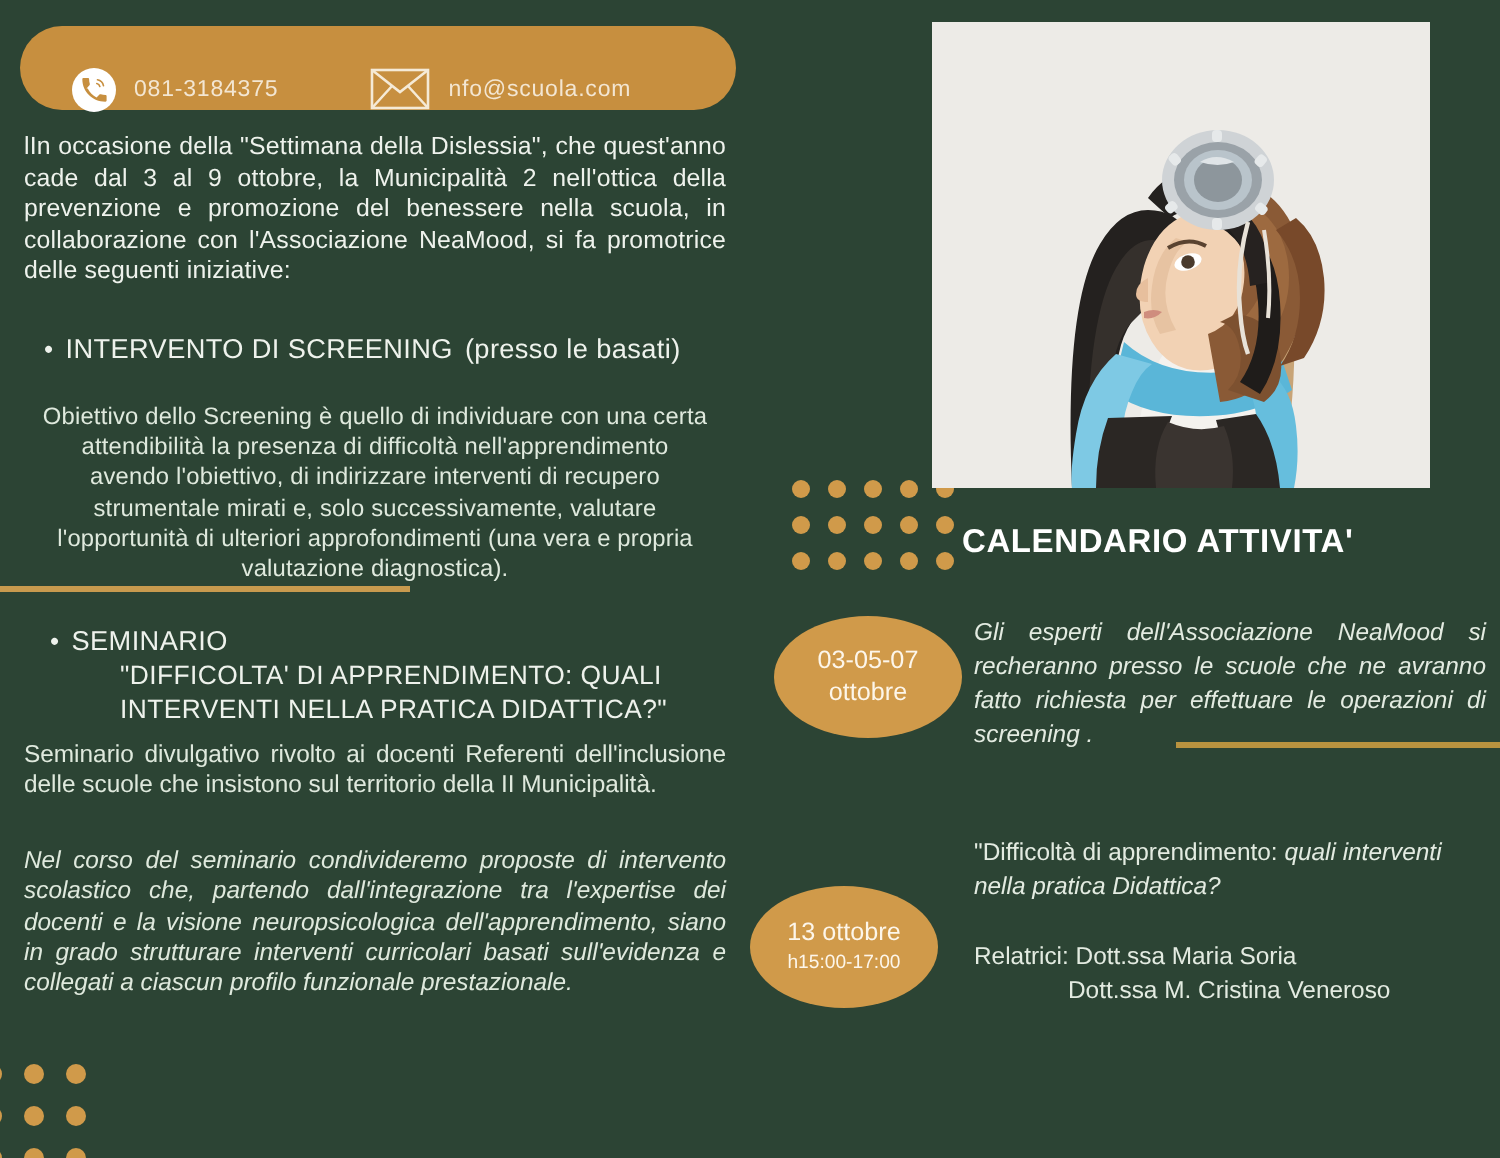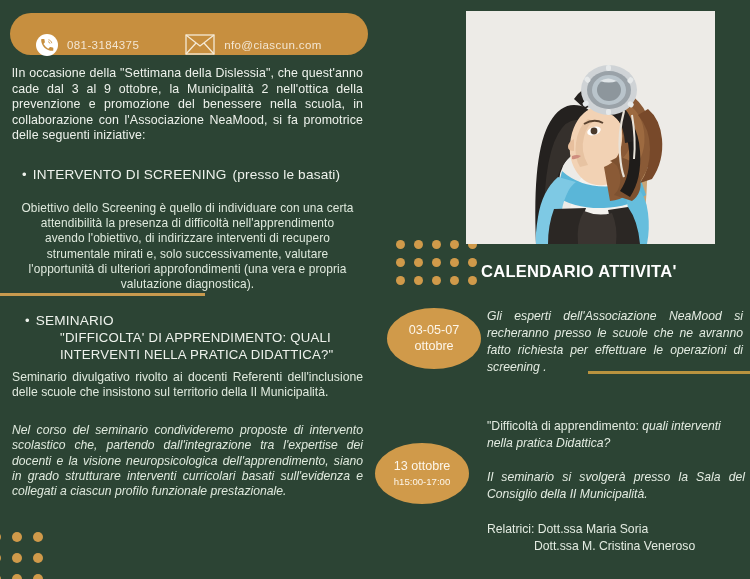--- a/index.html
+++ b/index.html
@@ -294,21 +294,21 @@
       <span class="contact-text">081-3184375</span>
     </div>
     <div class="contact-item mail">
       <span class="env-icon">
         <svg width="30" height="21" viewBox="0 0 30 21">
           <rect x="1" y="1" width="28" height="19" fill="none" stroke="#f5ead6" stroke-width="1.3"></rect>
           <path d="M1 1 L15 12 L29 1" fill="none" stroke="#f5ead6" stroke-width="1.3"></path>
           <path d="M1 20 L11 9 M29 20 L19 9" fill="none" stroke="#f5ead6" stroke-width="1.3"></path>
         </svg>
       </span>
-      <span class="contact-text">nfo@ciascun.com</span>
+      <span class="contact-text">nfo@scuola.com</span>
     </div>
   </div>
 
   <div class="left-col">
     <p class="intro">lIn occasione della "Settimana della Dislessia", che quest'anno cade dal 3 al 9 ottobre, la Municipalità 2 nell'ottica della prevenzione e promozione del benessere nella scuola, in collaborazione con l'Associazione NeaMood, si fa promotrice delle seguenti iniziative:</p>
 
     <div class="bullet-head screening-head">
       <span class="bullet-dot">•</span>
       <span>INTERVENTO DI SCREENING</span>
       <span class="bullet-sub">(presso le basati)</span>
@@ -435,20 +435,19 @@
 
   <div class="divider-right"></div>
 
   <div class="badge badge-2">
     <span class="badge-main">13 ottobre</span>
     <span class="badge-sub-small">h15:00-17:00</span>
   </div>
 
   <div class="cal-block-2">
     <div class="q-line"><span>"Difficoltà di apprendimento: </span><span class="ital">quali interventi nella pratica Didattica?</span></div>
-    <div class="cal-text-2">Il seminario si svolgerà presso la Sala del Consiglio della II Municipalità.</div>
     <div class="speakers">
       <div>Relatrici: Dott.ssa Maria Soria</div>
       <div class="speaker-2">Dott.ssa M. Cristina Veneroso</div>
     </div>
   </div>
 
 </div>
 
 </body></html>

